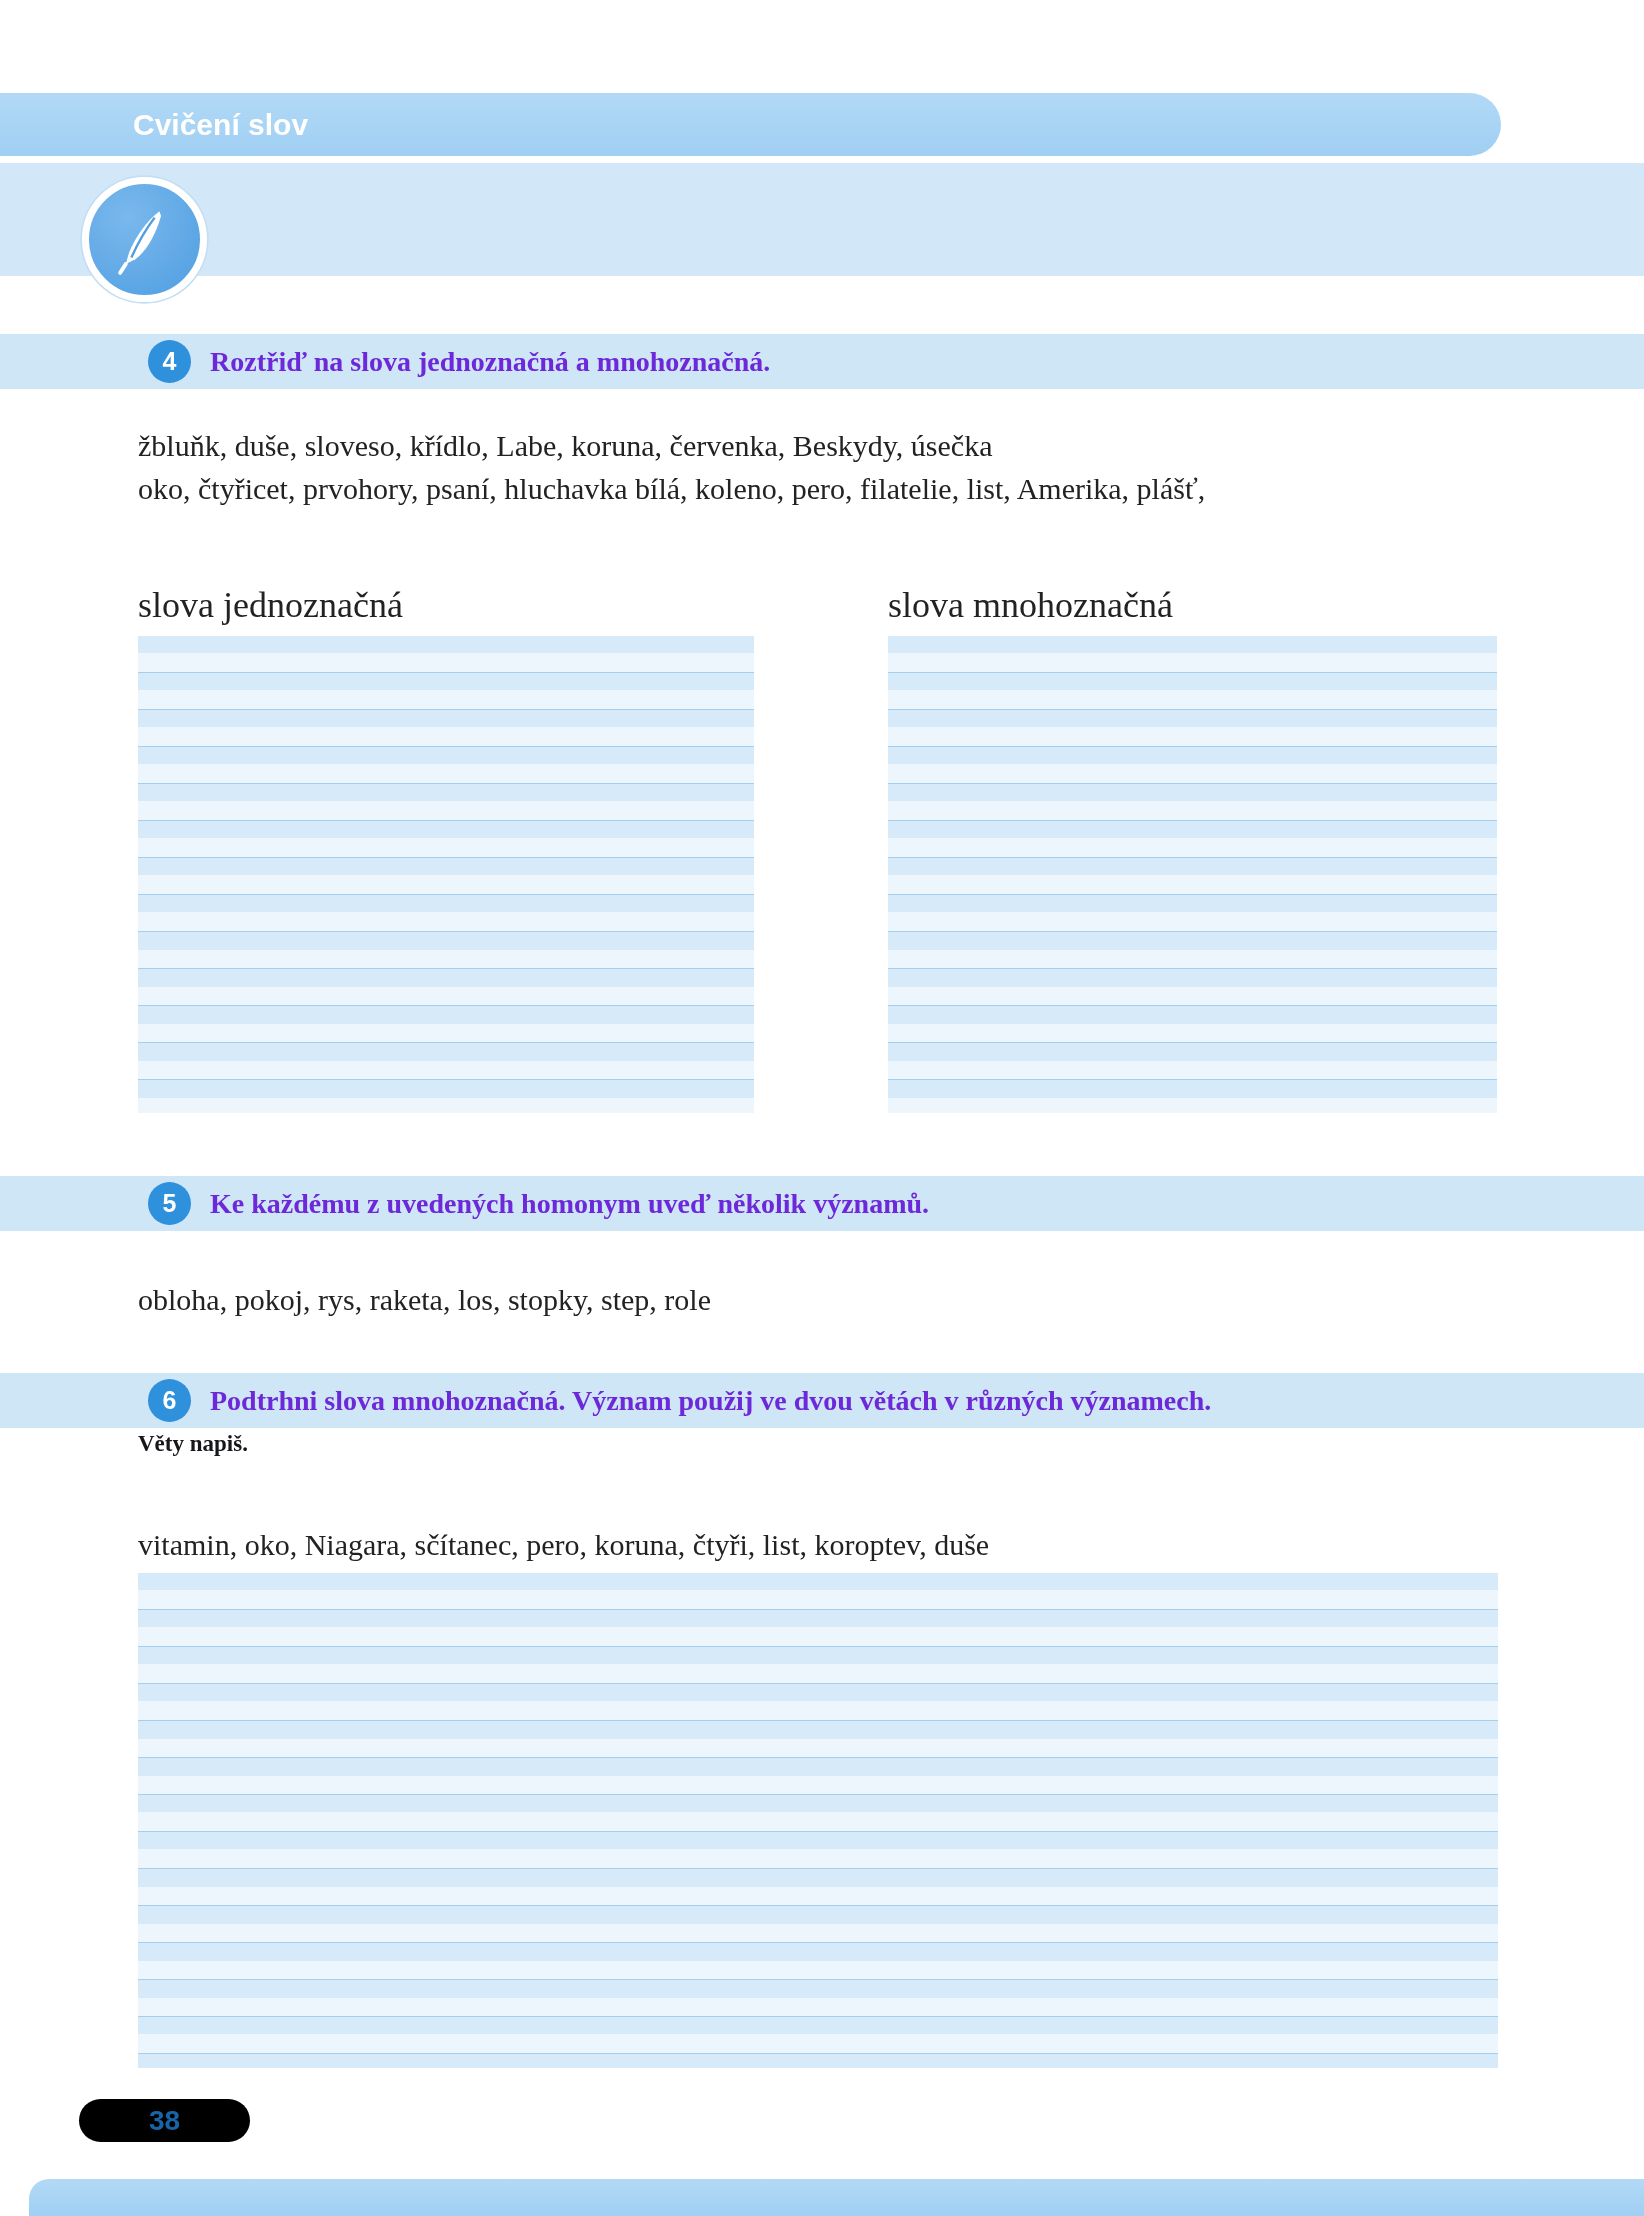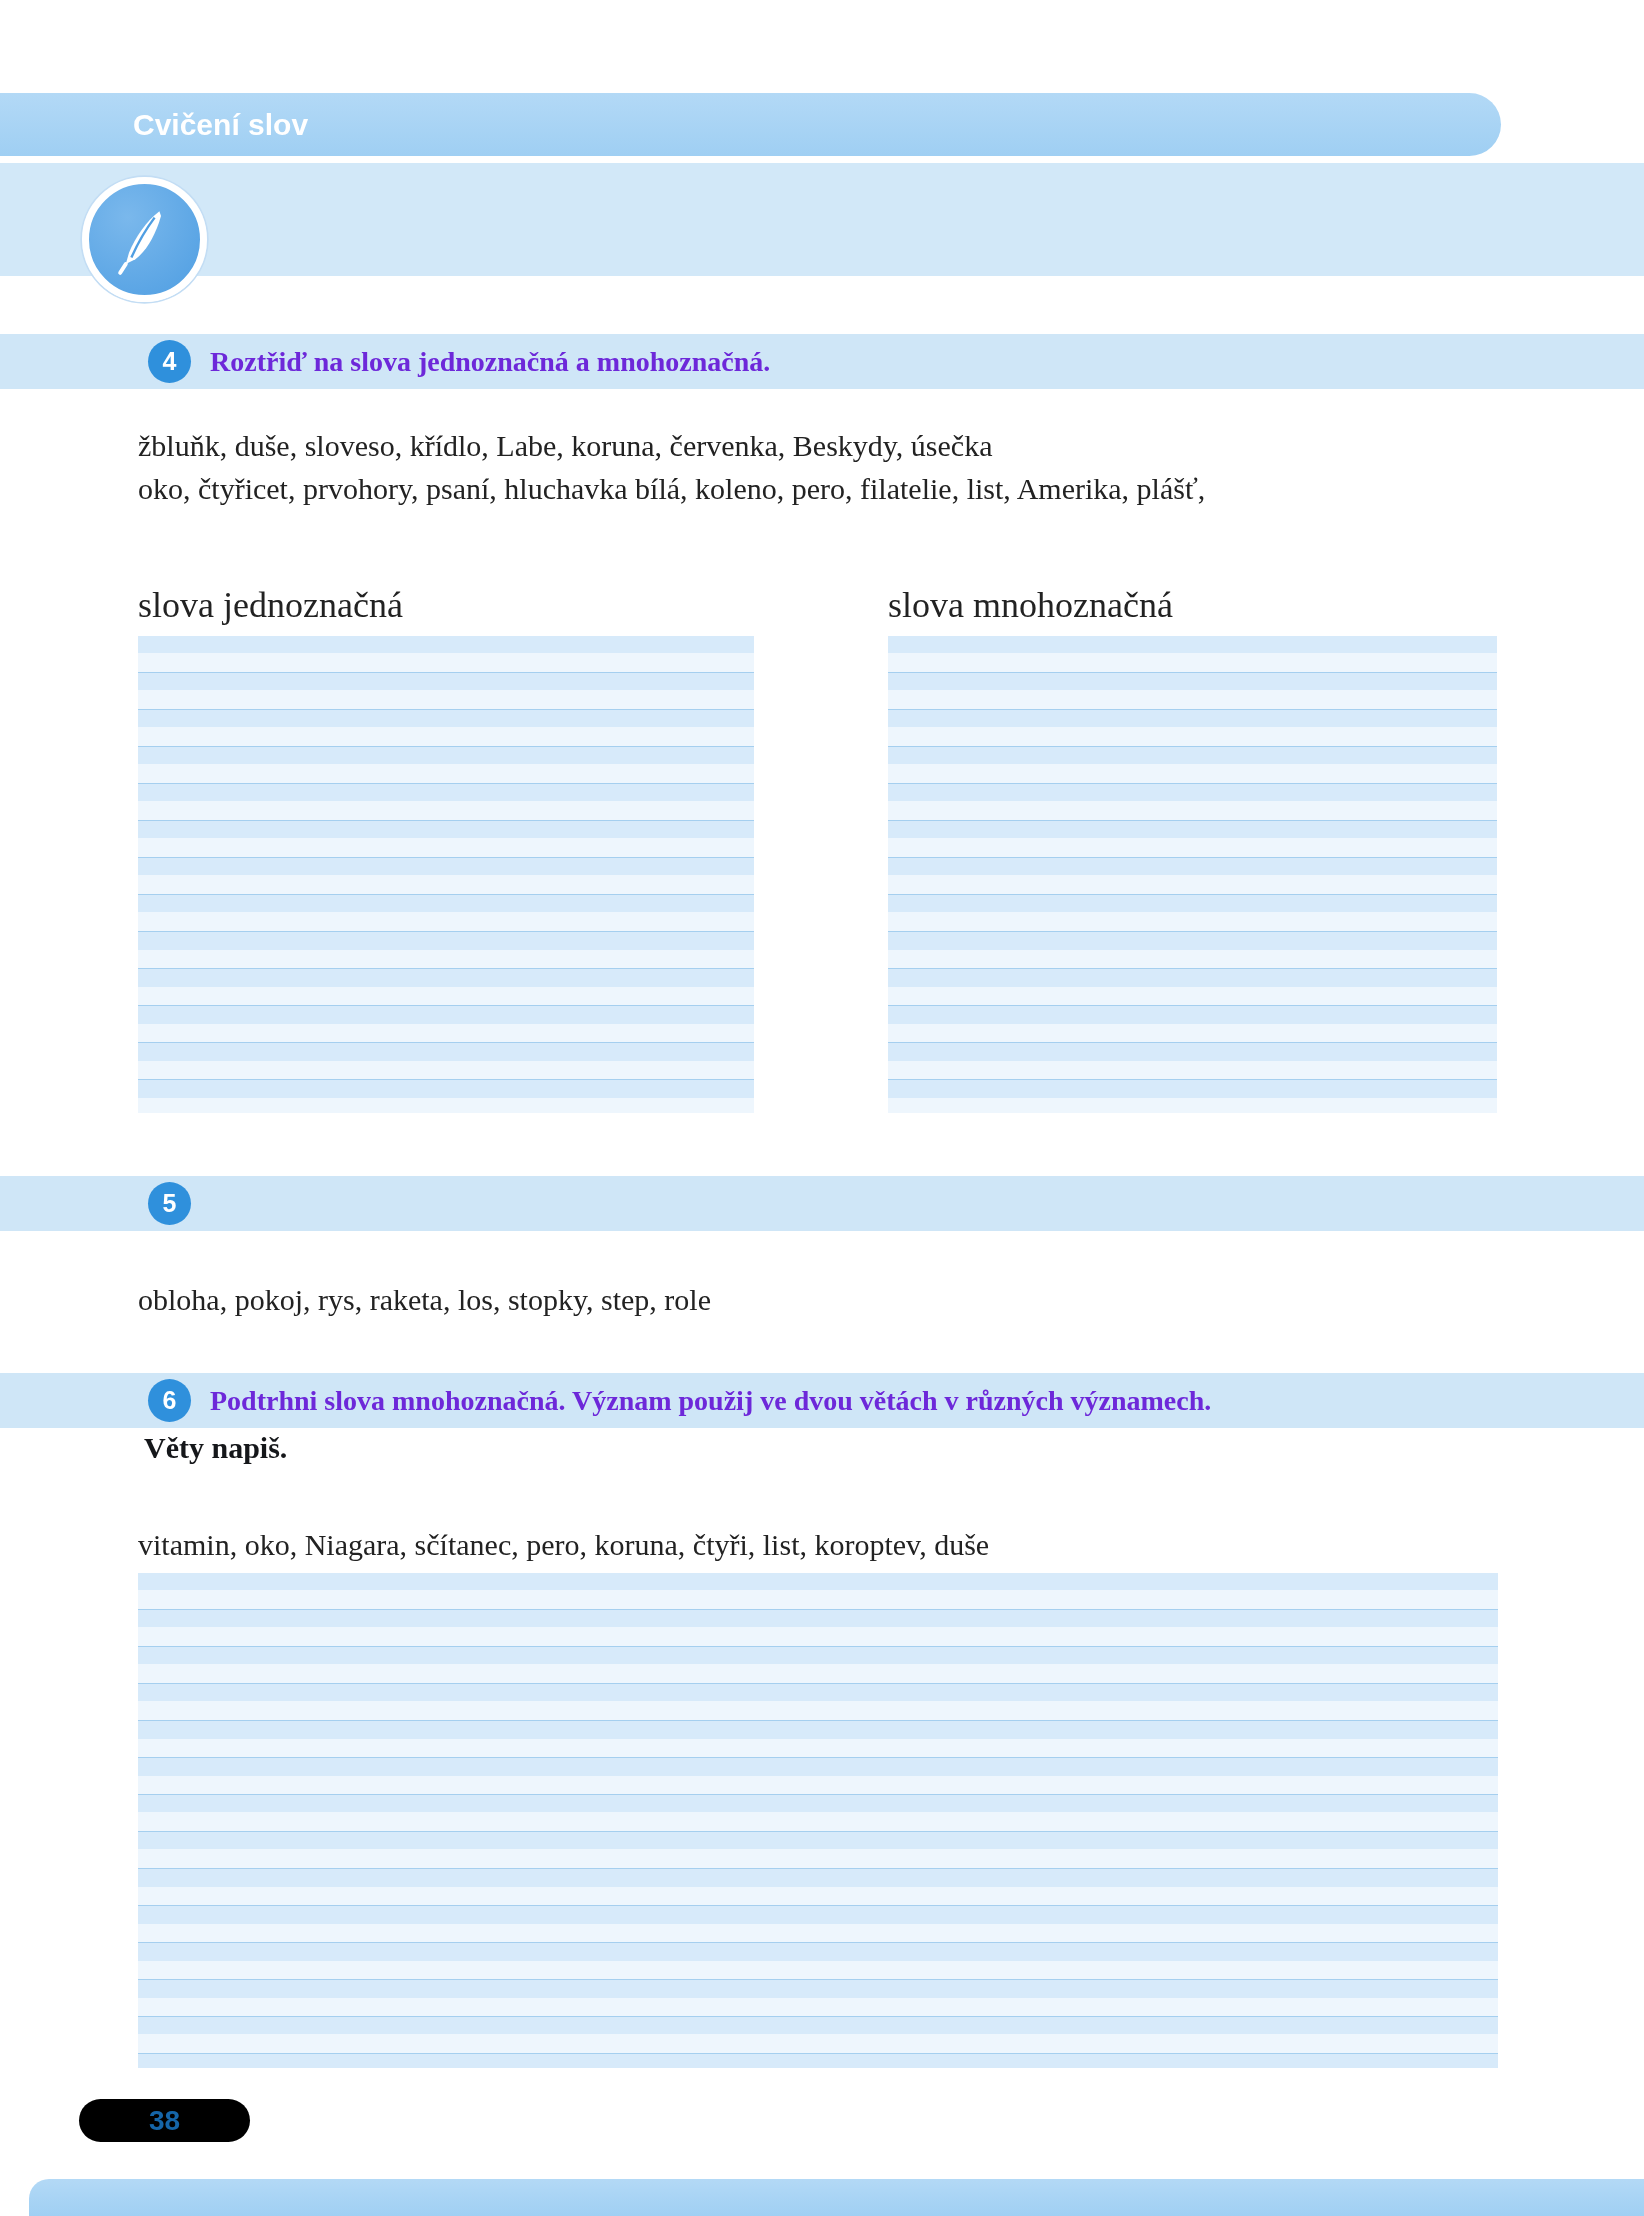--- a/index.html
+++ b/index.html
@@ -101,23 +101,23 @@
     position: absolute;
     left: 210px; top: 0;
     line-height: 55px;
     font-weight: bold;
     font-size: 28px;
     color: #6d28d9;
     white-space: nowrap;
   }
   .ex-title-cont {
     position: absolute;
-    left: 144px; top: 1431px;
-    font-weight: bold;
-    font-size: 30px;
+    left: 138px; top: 1431px;
+    font-weight: bold;
+    font-size: 23px;
     color: #15171a;
   }
 
   
   .word-list {
     position: absolute;
     left: 138px;
     width: 1385px;
     font-size: 30px;
     line-height: 43px;
@@ -199,20 +199,21 @@
     <div>žbluňk, duše, sloveso, křídlo, Labe, koruna, červenka, Beskydy, úsečka</div>
     <div>oko, čtyřicet, prvohory, psaní, hluchavka bílá, koleno, pero, filatelie, list, Amerika, plášť,</div>
   </div>
   <div class="col-label col-label-left">slova jednoznačná</div>
   <div class="col-label col-label-right">slova mnohoznačná</div>
   <div class="rules rules-left"></div>
   <div class="rules rules-right"></div>
 
   <div class="ex-band band5">
     <span class="num-circle">5</span>
+    <span class="ex-title">Ke každému z uvedených homonym uveď několik významů.</span>
   </div>
   <div class="word-list wl5">obloha, pokoj, rys, raketa, los, stopky, step, role</div>
 
   <div class="ex-band band6">
     <span class="num-circle">6</span>
     <span class="ex-title">Podtrhni slova mnohoznačná. Význam použij ve dvou větách v různých významech.</span>
   </div>
   <div class="ex-title-cont">Věty napiš.</div>
   <div class="word-list wl6">vitamin, oko, Niagara, sčítanec, pero, koruna, čtyři, list, koroptev, duše</div>
   <div class="rules rules-full"></div>

